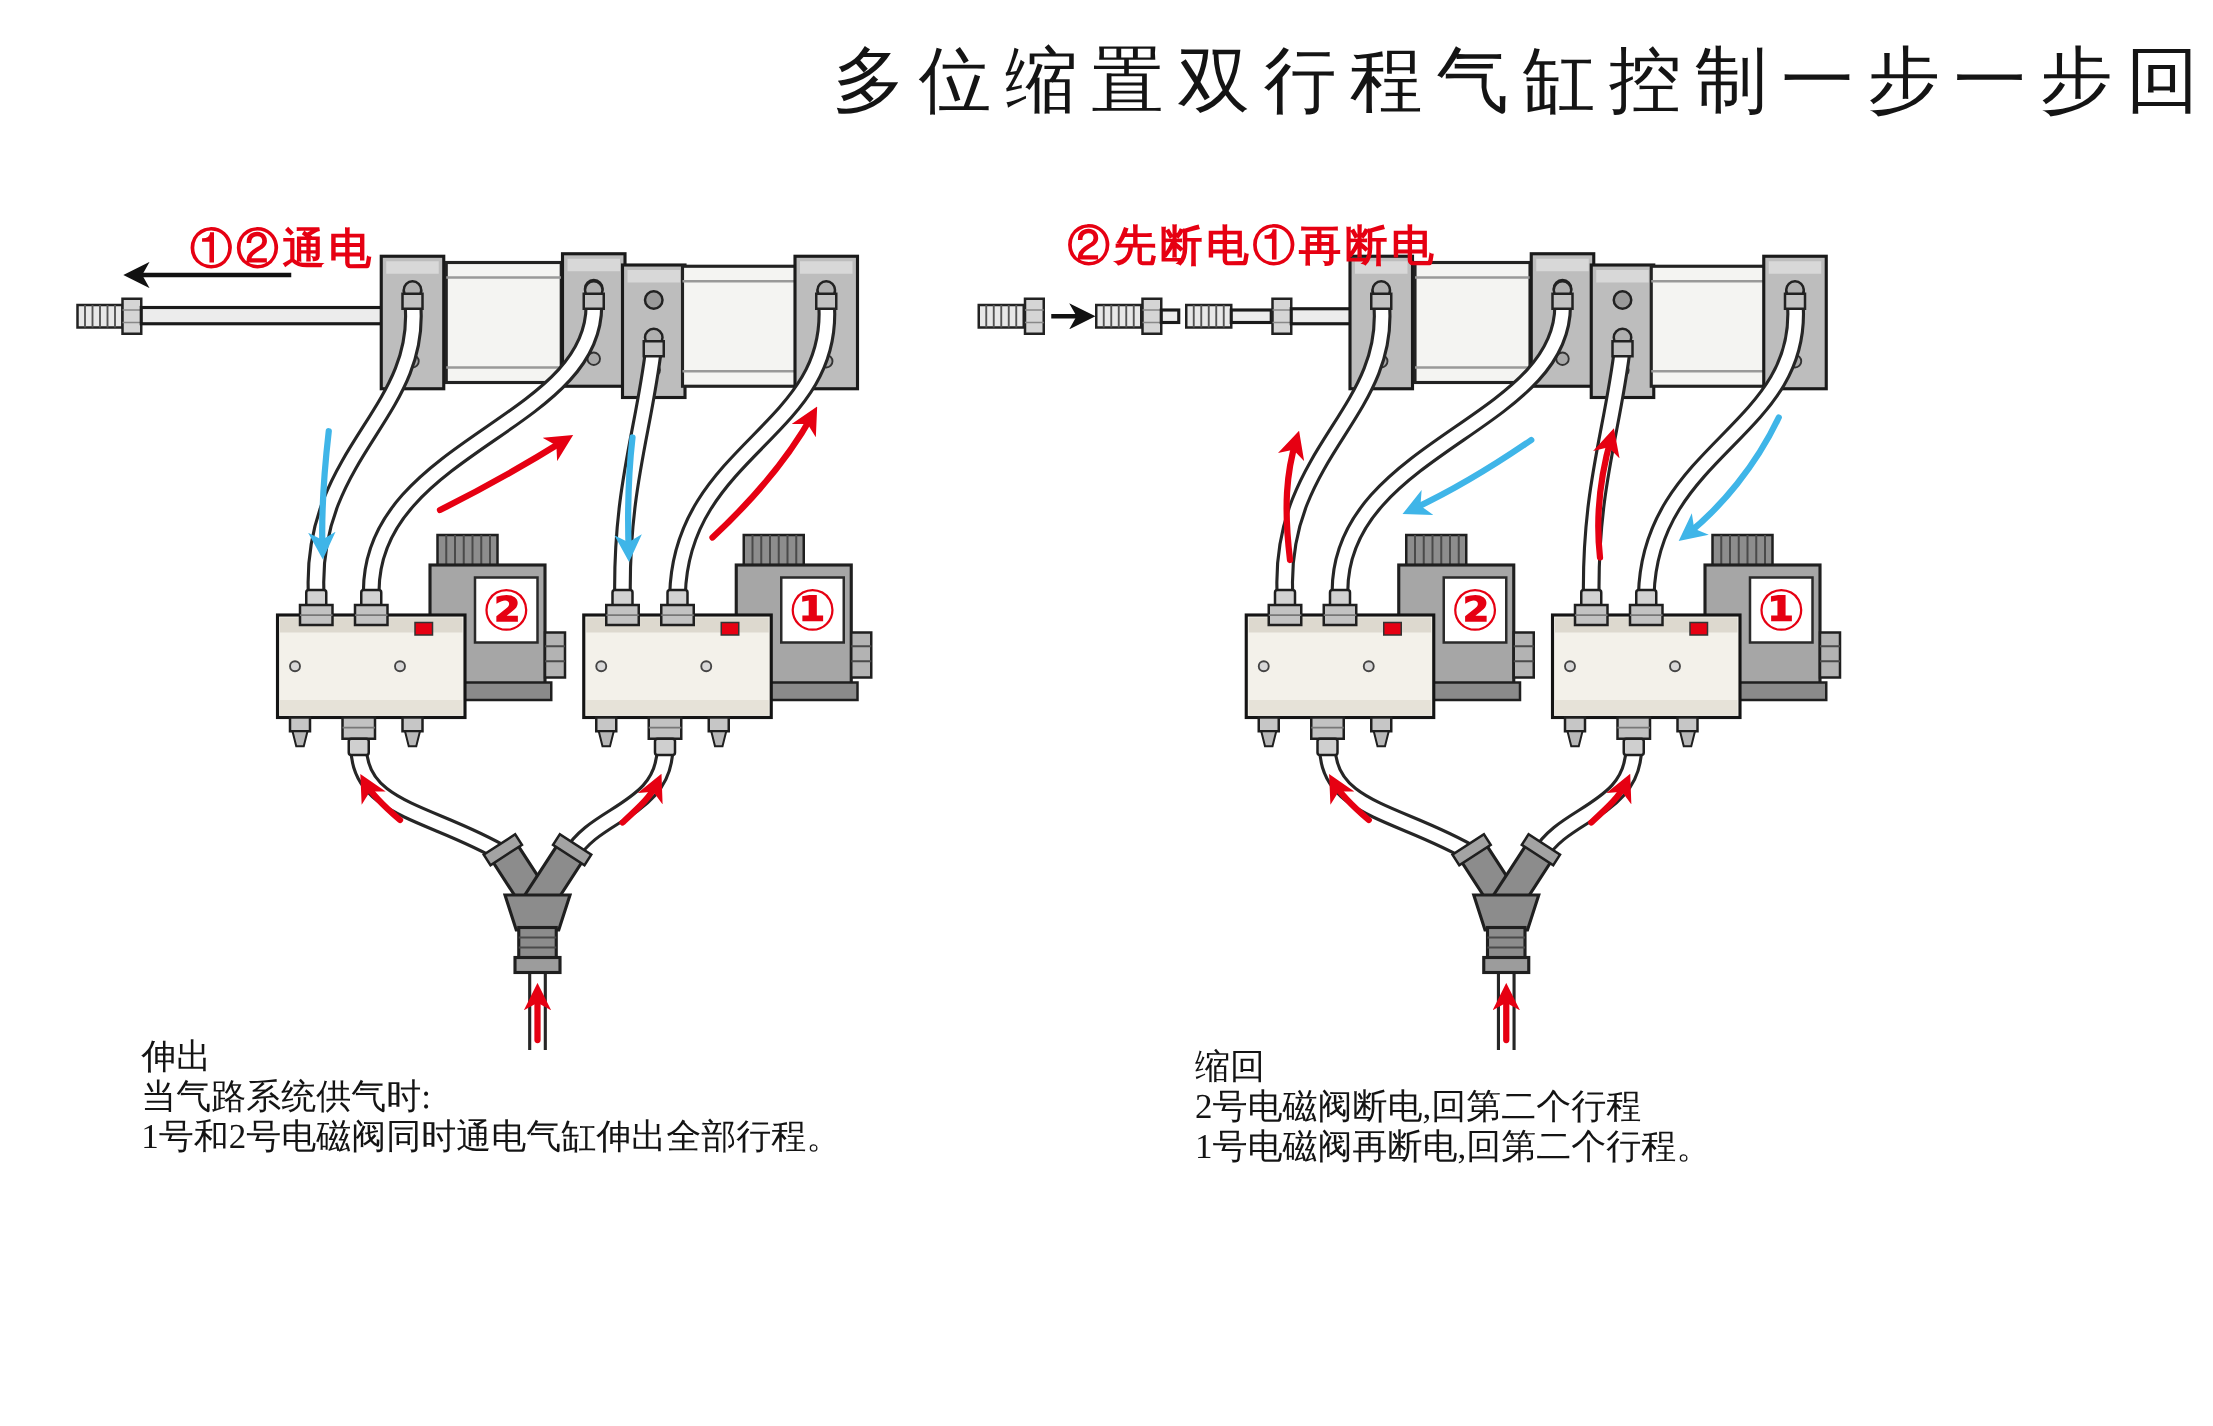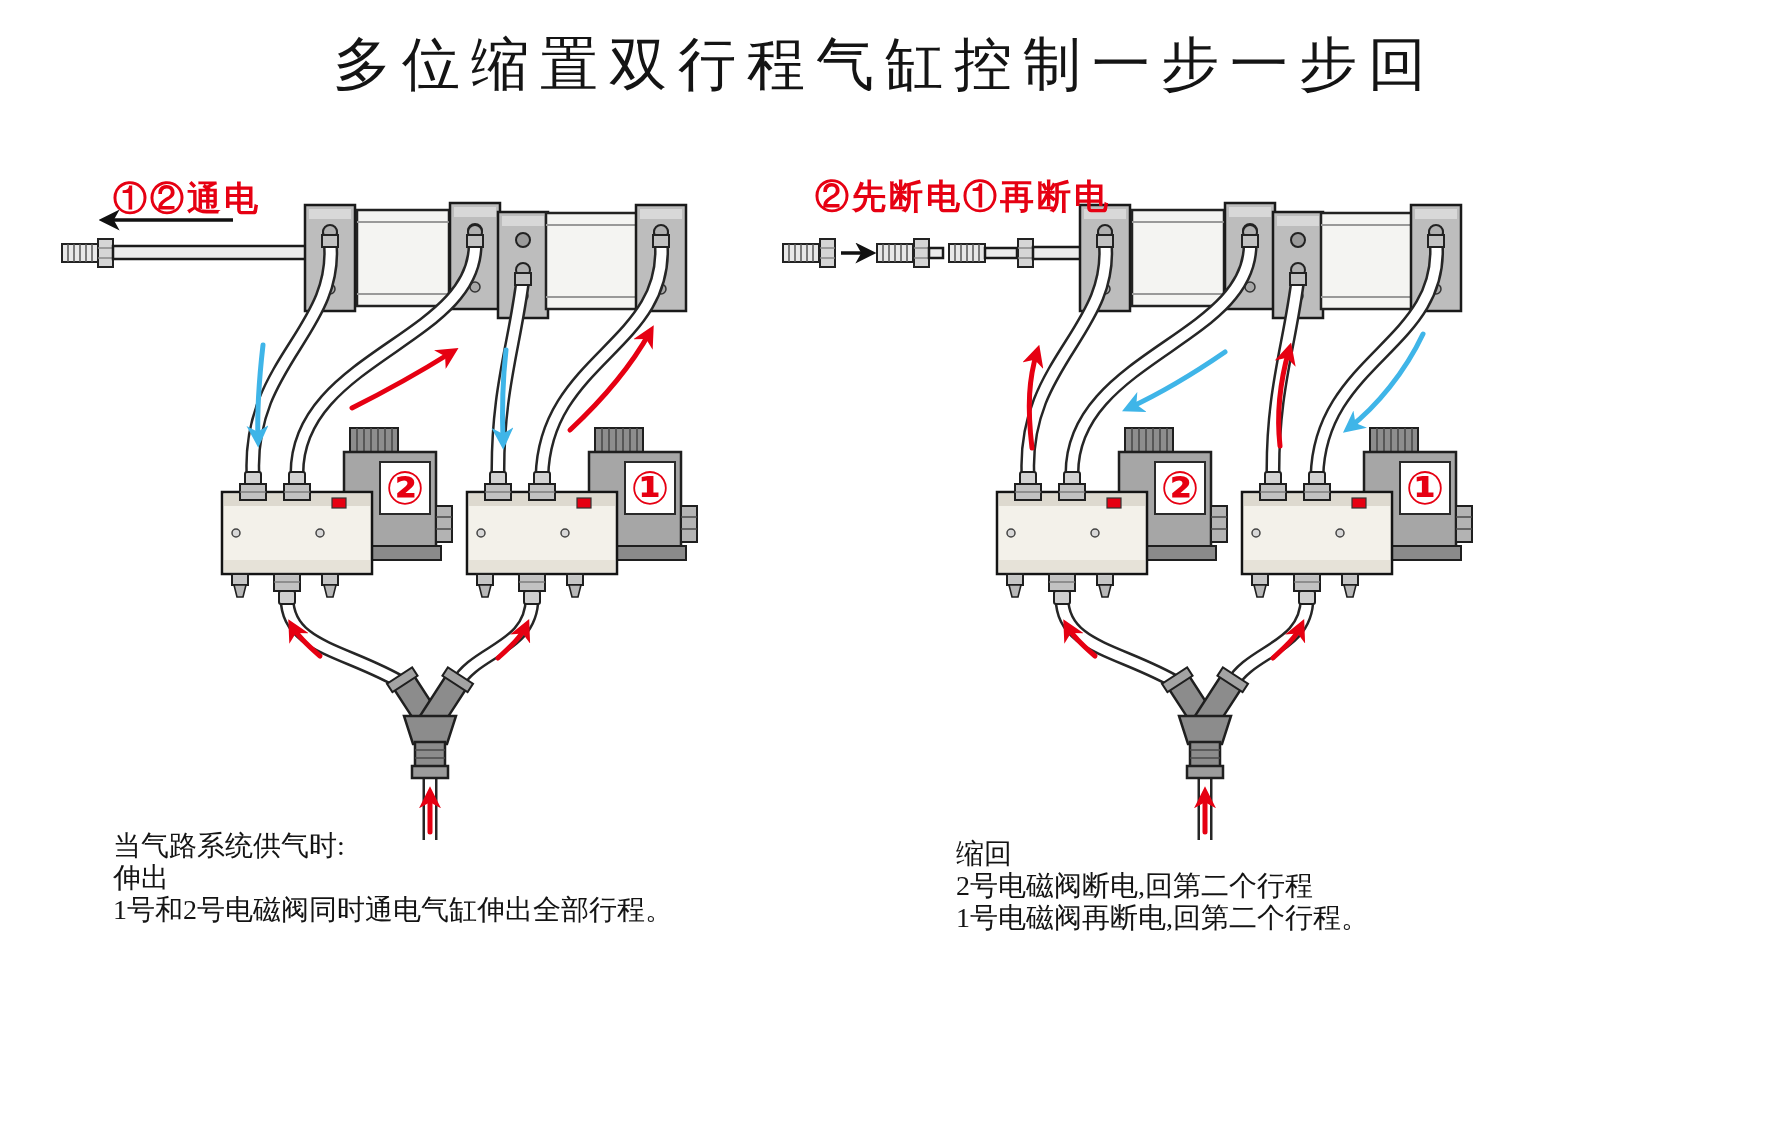--- a/index.html
+++ b/index.html
@@ -7,27 +7,28 @@
     --arrow-blue:#3fb5e8;
     --label-red:#e60012;
   }
   *{box-sizing:border-box}
   html,body{margin:0;padding:0;background:#fff}
   .stage{
     position:relative;width:1770px;height:1141px;background:#ffffff;overflow:hidden;
     font-family:"Liberation Serif","DejaVu Serif",serif;color:#111;
   }
   .title{
-    position:absolute;left:0;top:26px;width:100%;margin:0;text-align:center;
+    position:absolute;left:0;top:26px;width:100%;margin:0;text-align:right;
     font-size:58px;font-weight:400;letter-spacing:11px;color:#141414;
   }
   .step-label{
     position:absolute;font-size:34px;font-weight:bold;color:var(--label-red);
     letter-spacing:3px;white-space:nowrap;
     font-family:Liberation Serif, serif;
+    margin-left:39px;
   }
   .valve-num{
     position:absolute;transform:translate(-50%,-50%);
     font-size:46px;font-weight:bold;color:var(--label-red);line-height:1;
     font-family:"DejaVu Sans","Liberation Sans",sans-serif;
   }
   .caption{
     position:absolute;font-size:28px;line-height:1.14;color:#141414;white-space:nowrap;
   }
   svg{position:absolute;left:0;top:0}
@@ -243,22 +244,22 @@
 
   <div class="step-label" style="left:113px;top:176px">①②通电</div>
   <div class="step-label" style="left:815px;top:174px">②先断电①再断电</div>
 
   <div class="valve-num" style="left:405px;top:488px">②</div>
   <div class="valve-num" style="left:650px;top:488px">①</div>
   <div class="valve-num" style="left:1180px;top:488px">②</div>
   <div class="valve-num" style="left:1425px;top:488px">①</div>
 
   <div class="caption" style="left:113px;top:830px">
+    <div>伸出</div>
     <div>当气路系统供气时:</div>
-    <div>伸出</div>
     <div>1号和2号电磁阀同时通电气缸伸出全部行程。</div>
   </div>
   <div class="caption" style="left:956px;top:838px">
     <div>缩回</div>
     <div>2号电磁阀断电,回第二个行程</div>
     <div>1号电磁阀再断电,回第二个行程。</div>
   </div>
 
 </div>
 

